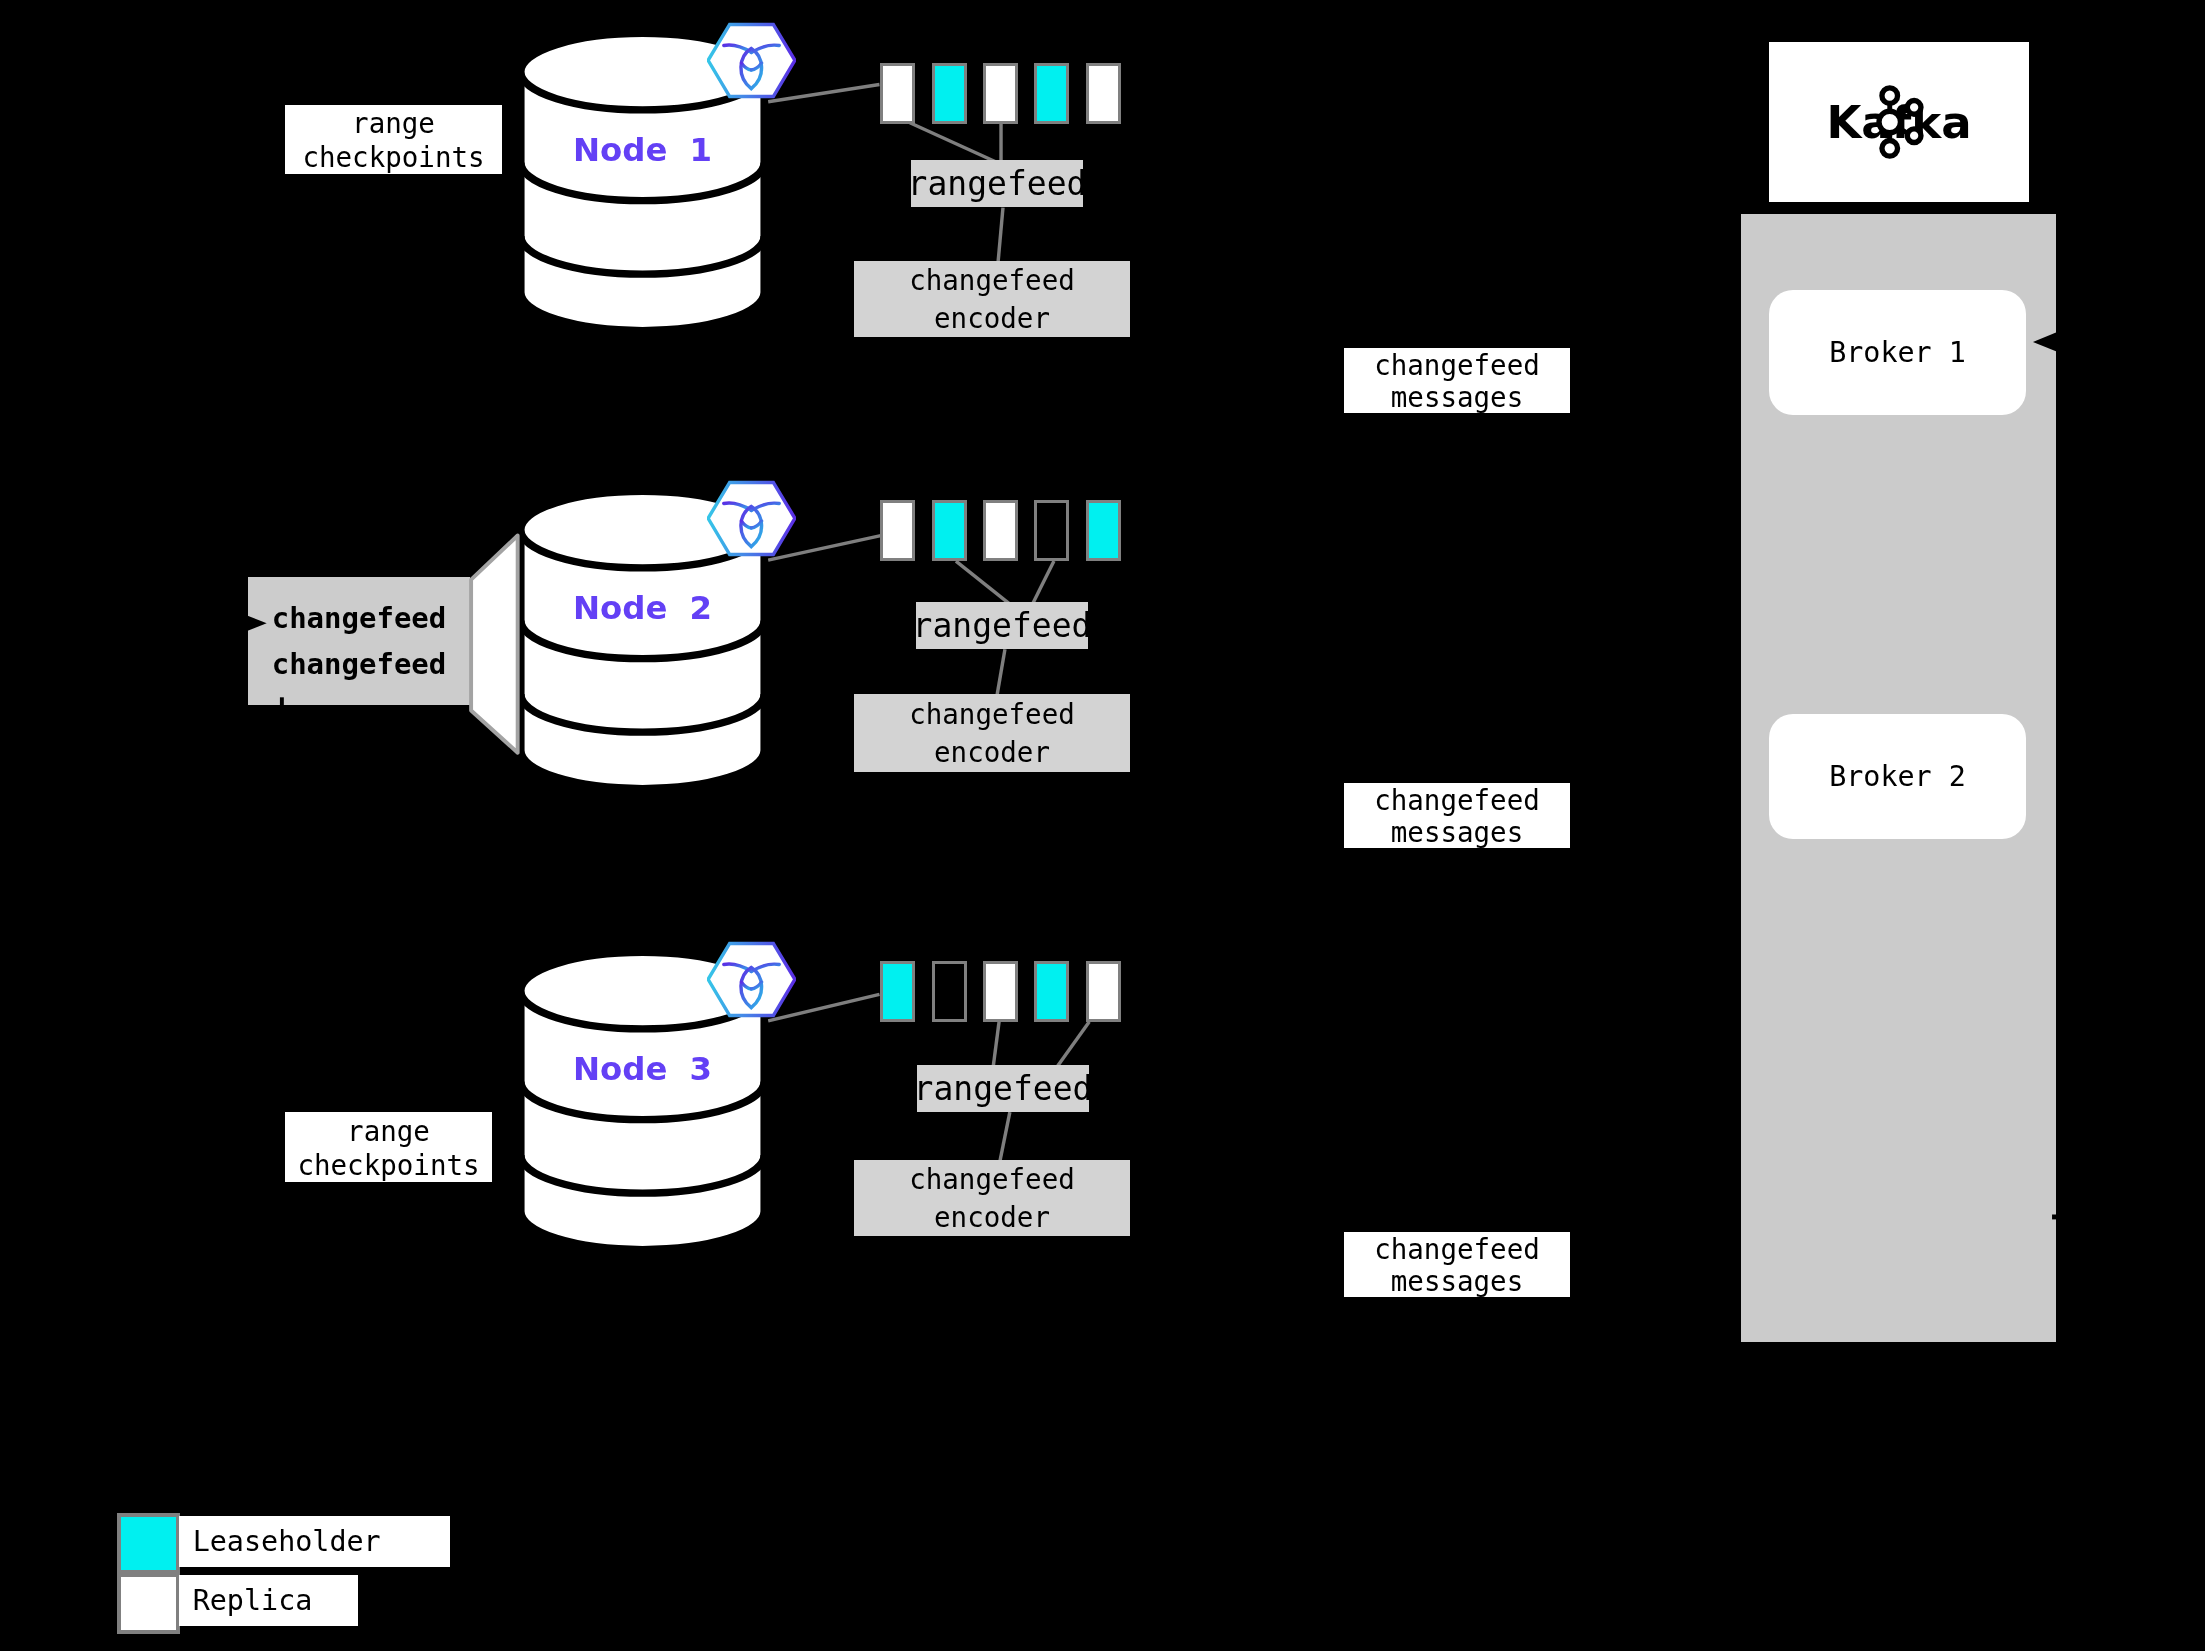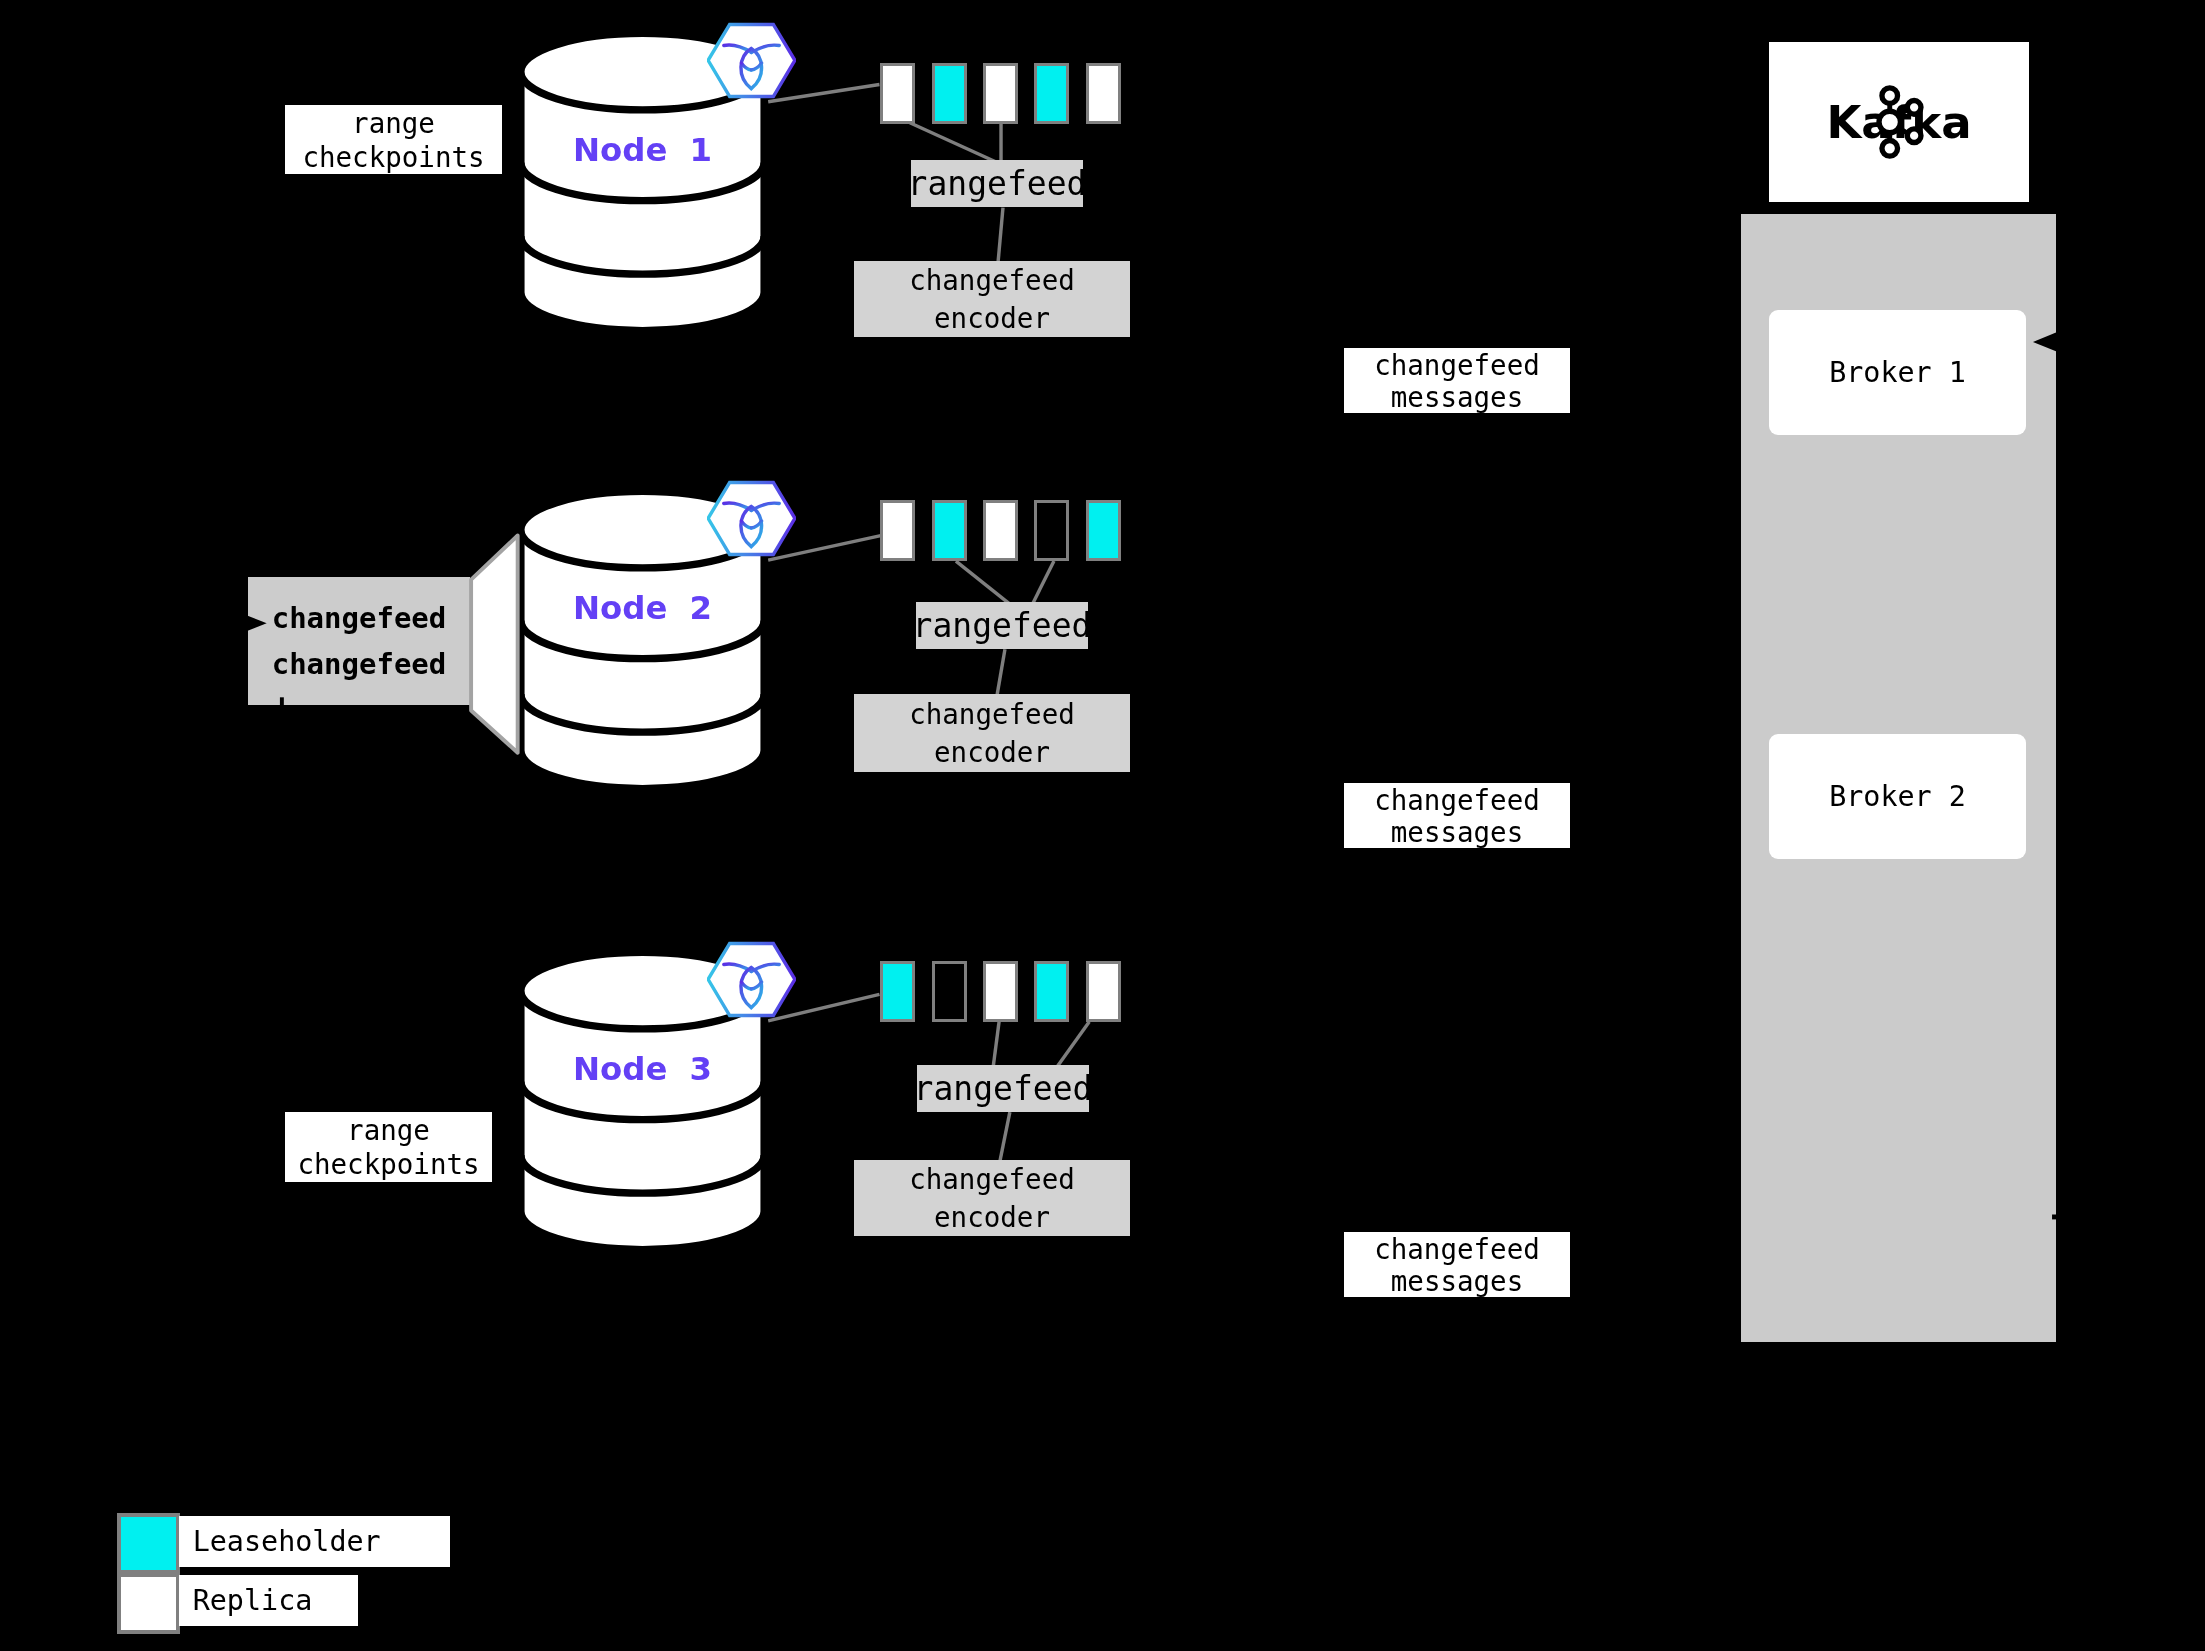--- a/index.html
+++ b/index.html
@@ -2,37 +2,37 @@
 <html style="font-size:7.8px"><head>
 <meta charset="utf-8">
 <style>
   html,body{margin:0;padding:0;background:#000;}
   .stage{position:relative;width:2205px;height:1652px;background:#000;overflow:hidden;
          font-family:"DejaVu Sans Mono",monospace;}
   svg{position:absolute;}
   .layer{position:absolute;left:0;top:0;}
   
   .lbl{position:absolute;background:#fff;color:#000;display:flex;flex-direction:column;
-       align-items:center;justify-content:center;text-align:center;}
+       align-items:center;justify-content:flex-end;text-align:center;}
   
   .gbox{position:absolute;background:#d3d3d3;color:#000;display:flex;flex-direction:column;
         align-items:center;justify-content:center;text-align:center;}
   
   .rbox{position:absolute;width:35px;height:61px;border:3.9px solid #808080;box-sizing:border-box;z-index:4;}
   .rbox[data-kind="replica"]{background:#ffffff;}
   .rbox[data-kind="leaseholder"]{background:#00F0F0;}
   .rbox[data-kind="empty"]{background:#000000;}
   .cyl{z-index:3;}
   .hex{z-index:5;} .z2{z-index:2;} .z6{z-index:6;}
   .kpanel{position:absolute;left:1741px;top:214px;width:315px;height:1128px;background:#cbcbcb;z-index:1;}
   .kcard{position:absolute;left:1769px;top:42px;width:260px;height:160px;background:#fff;z-index:2;
          display:flex;align-items:center;justify-content:center;gap:12.7px;}
   .kword{font-family:"DejaVu Sans",sans-serif;font-weight:bold;font-size:45px;color:#000;}
-  .broker{position:absolute;left:1769px;width:257px;height:125px;background:#fff;border-radius:9px;
-          display:flex;align-items:center;justify-content:center;font-size:28.4px;color:#000;z-index:4;margin-top:20px;}
+  .broker{position:absolute;left:1769px;width:257px;height:125px;background:#fff;border-radius:24px;
+          display:flex;align-items:center;justify-content:center;font-size:28.4px;color:#000;z-index:4;}
   .coord{position:absolute;left:248px;top:577px;width:222px;height:128px;background:#ccc;color:#000;
          display:flex;flex-direction:column;align-items:center;justify-content:center;text-align:center;
          font-weight:bold;font-size:29px;line-height:46px;z-index:4;}
   .pill{position:absolute;left:969px;top:1460px;width:466px;height:47px;background:#fff;border-radius:23.5px;
         display:flex;align-items:center;justify-content:center;font-size:28.4px;color:#000;z-index:4;}
   .swatch{position:absolute;left:117px;width:63px;height:61px;border:4.4px solid #808080;box-sizing:border-box;z-index:4;}
   .leglbl{position:absolute;background:#fff;color:#000;display:flex;align-items:center;z-index:4;
           font-size:28.4px;padding-left:13.7px;box-sizing:border-box;}
   .rc{font-size:27.5px;line-height:34px;z-index:4;}
   .rf{font-size:33px;z-index:4;}

